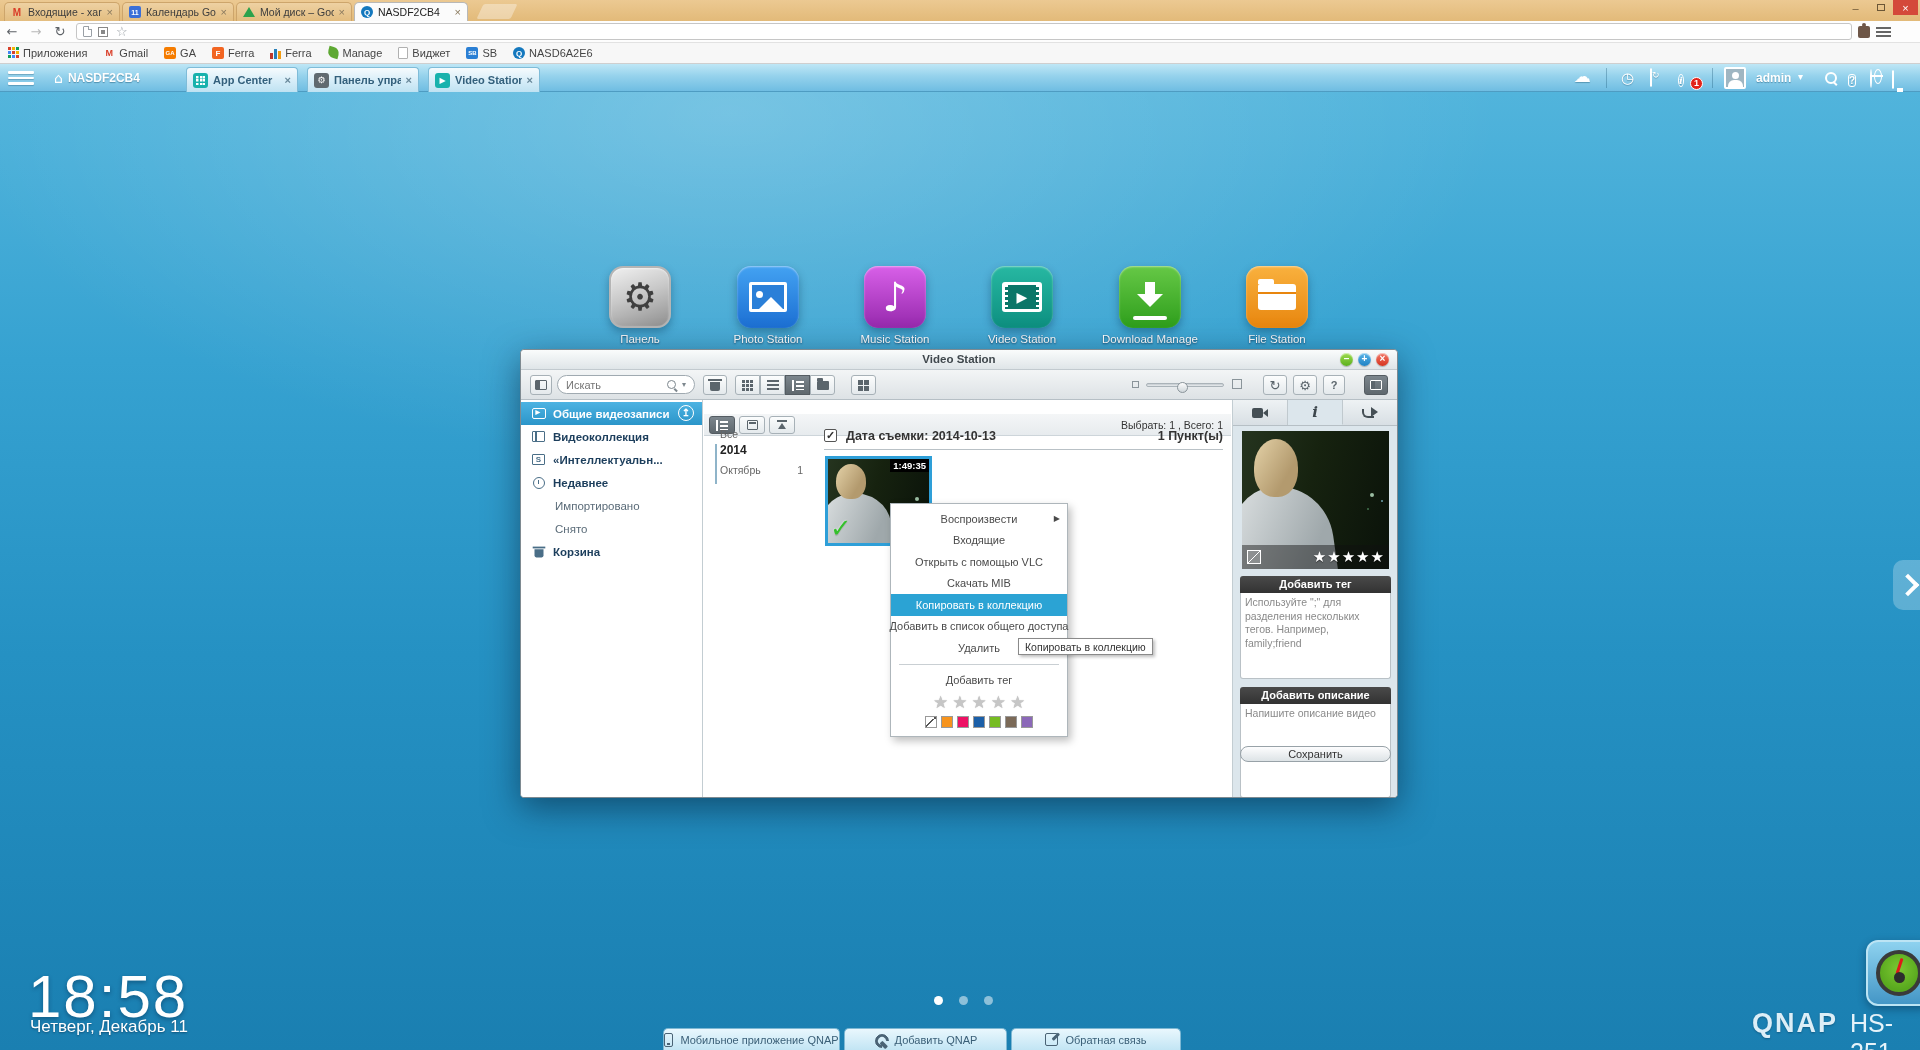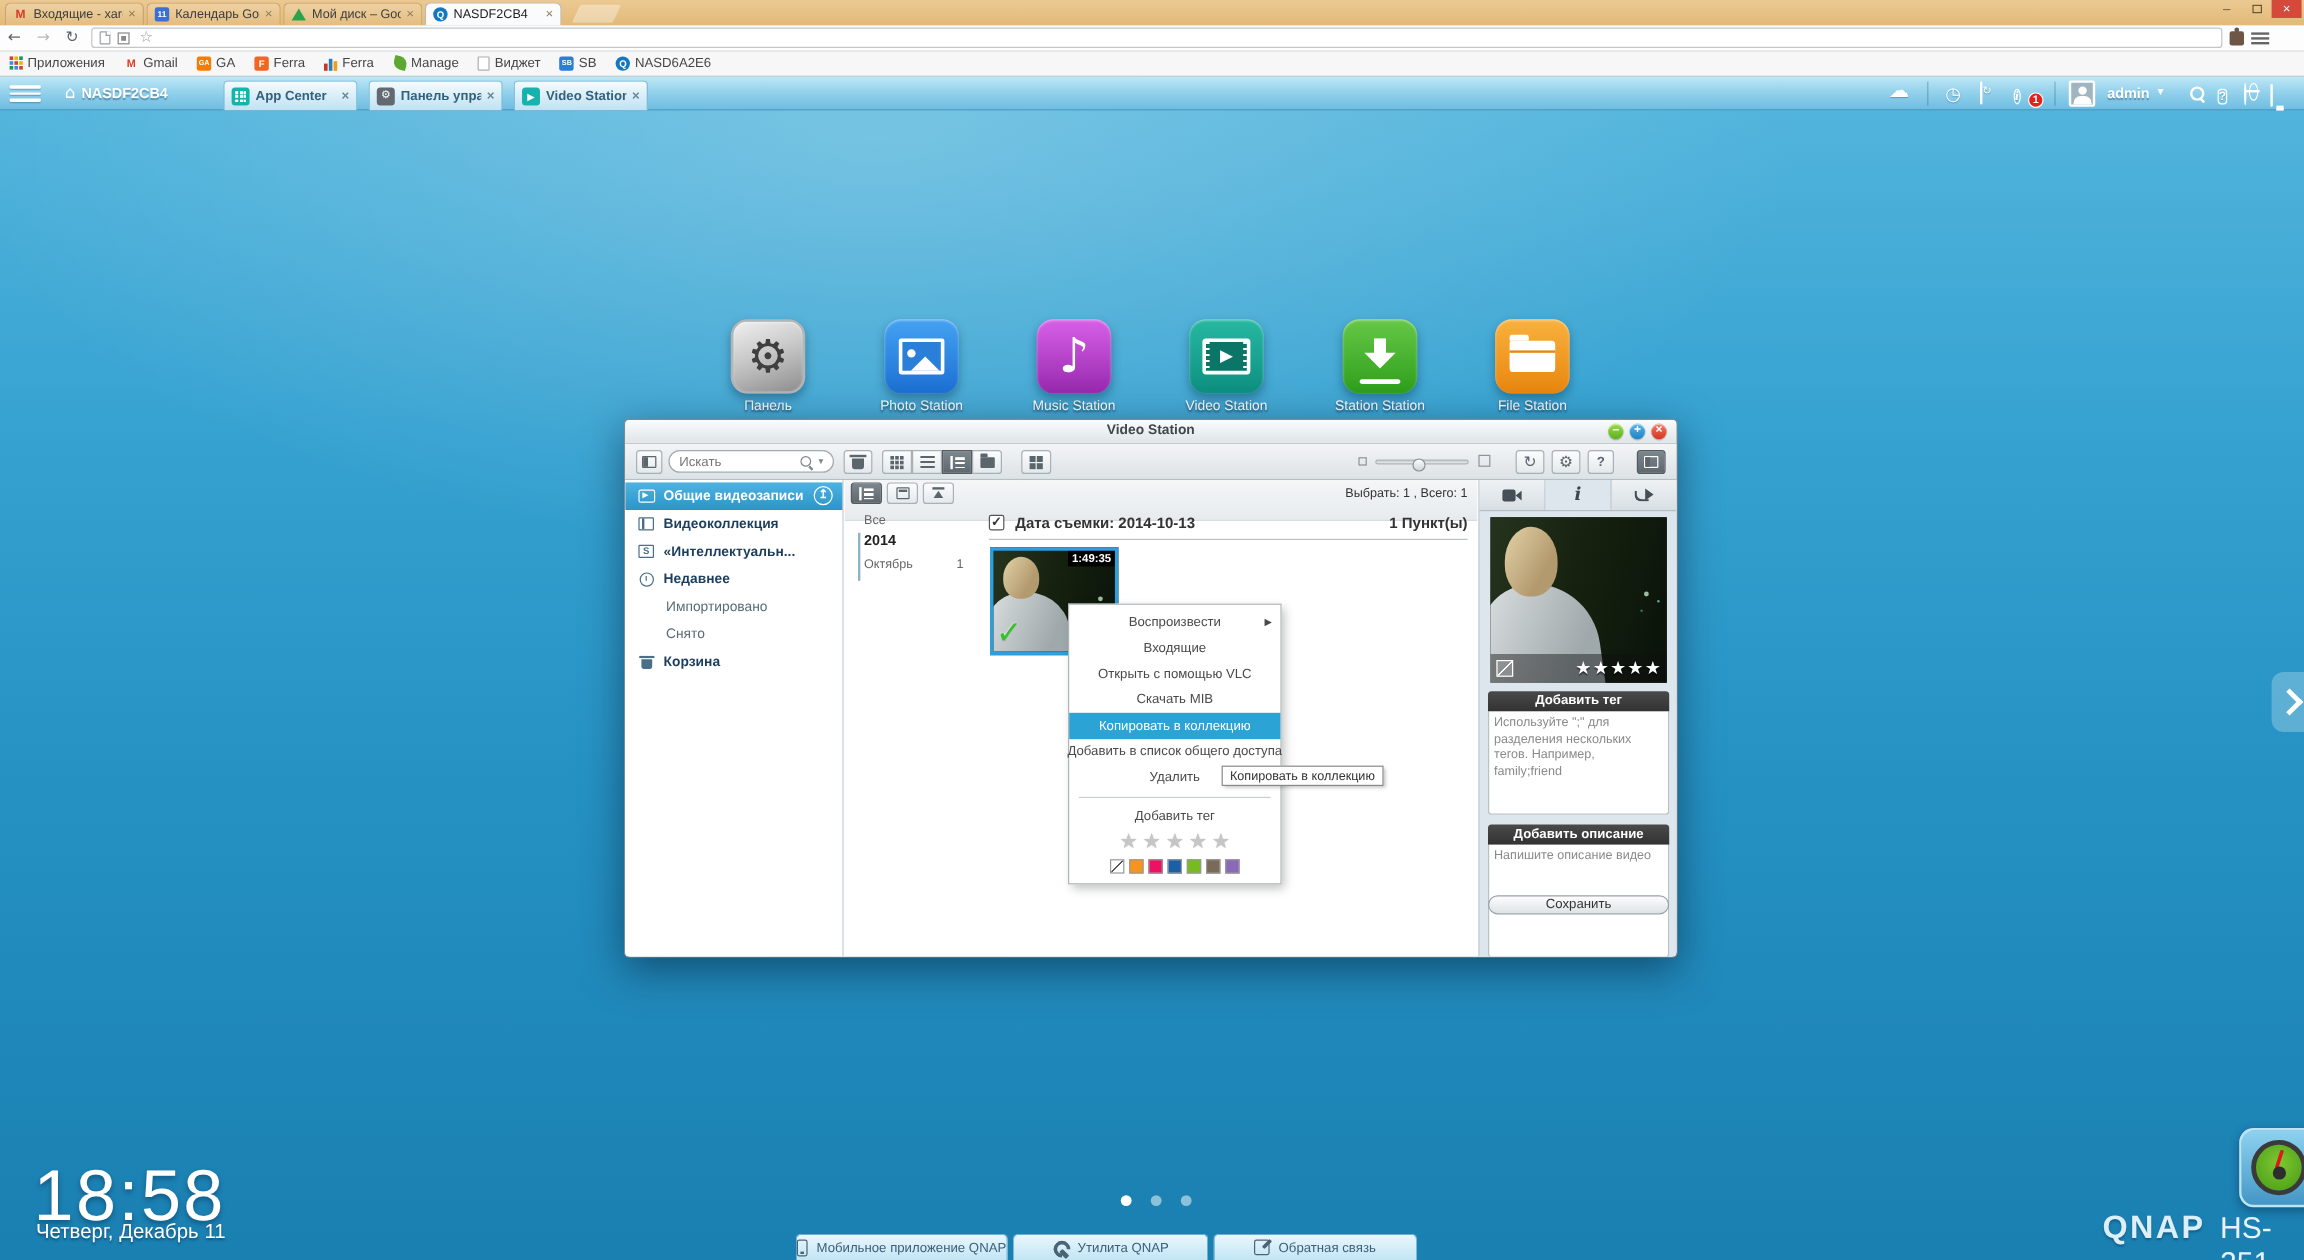--- a/index.html
+++ b/index.html
@@ -188,21 +188,21 @@
   .ic-film::after { content:"▶"; position:absolute; left:3px; top:-1px; font-size:6px; }
   .ic-album { width:13px; height:11px; border:1.5px solid currentColor; border-radius:1px; position:relative; }
   .ic-album::before { content:""; position:absolute; left:2px; top:0; bottom:0; width:1.5px; background:currentColor; }
   .ic-smart { width:13px; height:11px; border:1.5px solid currentColor; border-radius:1px; font-size:8px; line-height:9px; text-align:center; font-weight:bold; }
   .ic-clock { width:12px; height:12px; border:1.5px solid currentColor; border-radius:50%; position:relative; }
   .ic-clock::after { content:""; position:absolute; left:4px; top:2px; width:1.5px; height:4px; background:currentColor; box-shadow:1.5px 3px 0 -0.5px currentColor; }
   .sb-circle { position:absolute; right:8px; top:3px; width:16px; height:16px; border:1.5px solid #fff; border-radius:50%; display:flex; align-items:center; justify-content:center; }
   .sb-circle::after { content:"↥"; color:#fff; font-size:10px; line-height:10px; }
 
   #vs-content { position:absolute; left:183px; top:0; width:527px; height:100%; background:#fff; }
-  #vs-subbar { position:absolute; left:0; top:0; width:100%; height:34px; background:linear-gradient(180deg,#f4f6f7,#e7ebee); border-bottom:1px solid #cdd5da;padding-left:16px; }
+  #vs-subbar { position:absolute; left:0; top:14px; width:100%; height:22px; background:linear-gradient(180deg,#f4f6f7,#e7ebee); border-bottom:1px solid #cdd5da;padding-left:16px; }
   .sub-btn { position:absolute; top:2px; width:26px; height:18px; border:1px solid #a7b1b7; border-radius:3px; background:linear-gradient(180deg,#fcfdfd,#e4e9ec); display:flex; align-items:center; justify-content:center; }
   .sub-btn.dark { background:linear-gradient(180deg,#7c868d,#5f686e); border-color:#545c62; }
   .cal-ic { width:11px; height:10px; border:1.5px solid currentColor; border-radius:1px; position:relative; }
   .cal-ic::before { content:""; position:absolute; left:1px; top:1px; right:1px; height:2px; background:currentColor; }
   .up-ic { position:relative; width:10px; height:11px; }
   .up-ic::before { content:""; position:absolute; left:0; top:0; width:10px; height:2px; background:currentColor; }
   .up-ic::after { content:""; position:absolute; left:1px; top:3px; border-left:4px solid transparent; border-right:4px solid transparent; border-bottom:6px solid currentColor; }
   #sel-info { position:absolute; right:8px; top:5px; font-size:10.5px; color:#333; }
 
   #tl-col { position:absolute; left:0; top:22px; width:105px; height:330px; }
@@ -450,21 +450,21 @@
             <span class="glyph">▶</span>
           </div>
         </div>
       <div class="dicon-lbl">Video Station</div>
     </div>
     <div class="dicon" style="left:1095px; top:202px;">
       <div class="dicon-img di-down">
           <div class="dl-arrow"></div>
           <div class="dl-tray"></div>
         </div>
-      <div class="dicon-lbl">Station Station</div>
+      <div class="dicon-lbl">Download Manage</div>
     </div>
     <div class="dicon" style="left:1222px; top:202px;">
       <div class="dicon-img di-file">
           <div class="folder-big"></div>
         </div>
       <div class="dicon-lbl">File Station</div>
     </div>
 
     <div id="vswin">
       <div id="vs-titlebar">
@@ -698,21 +698,21 @@
       <span class="dot"></span>
       <span class="dot"></span>
     </div>
 
     <div class="tb-btn" style="left:663px; width:177px;">
       <span class="phone-ic"></span>
       <span>Мобильное приложение QNAP</span>
     </div>
     <div class="tb-btn" style="left:844px; width:163px;">
       <span class="wrench-ic"></span>
-      <span>Утилита QNAP</span>
+      <span>Добавить QNAP</span>
     </div>
     <div class="tb-btn" style="left:1011px; width:170px;">
       <span class="pencil-ic"></span>
       <span>Обратная связь</span>
     </div>
 
     <div id="qnap-logo">
       <span class="brand">QNAP</span>
       <span class="model">HS-251</span>
     </div>

